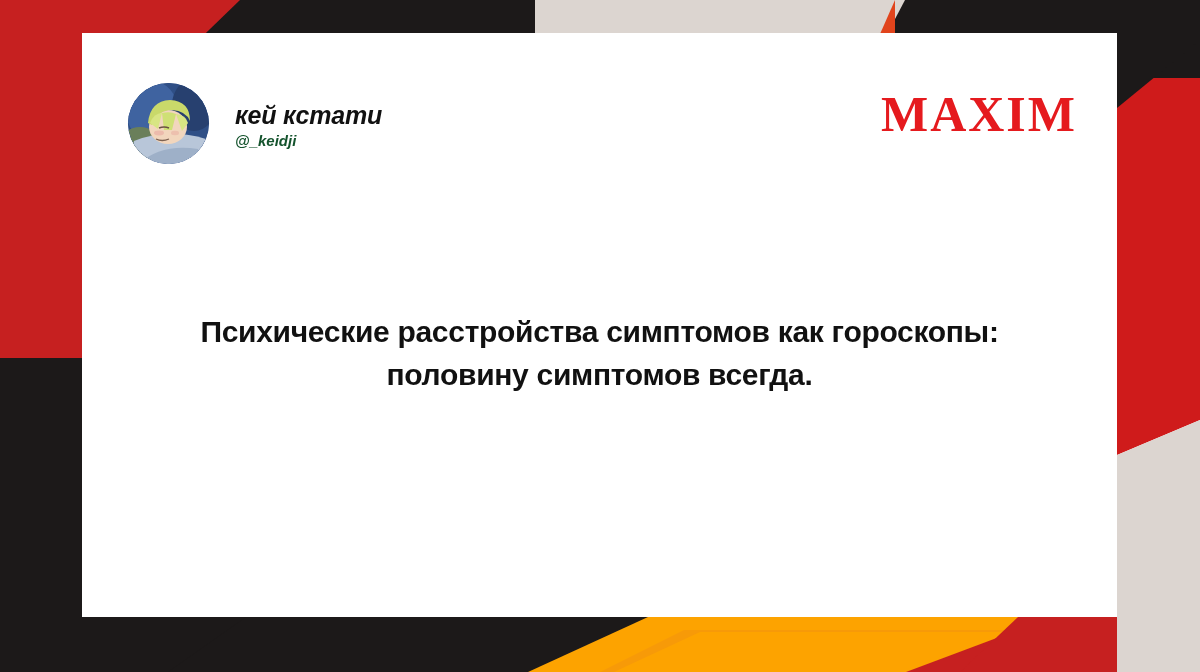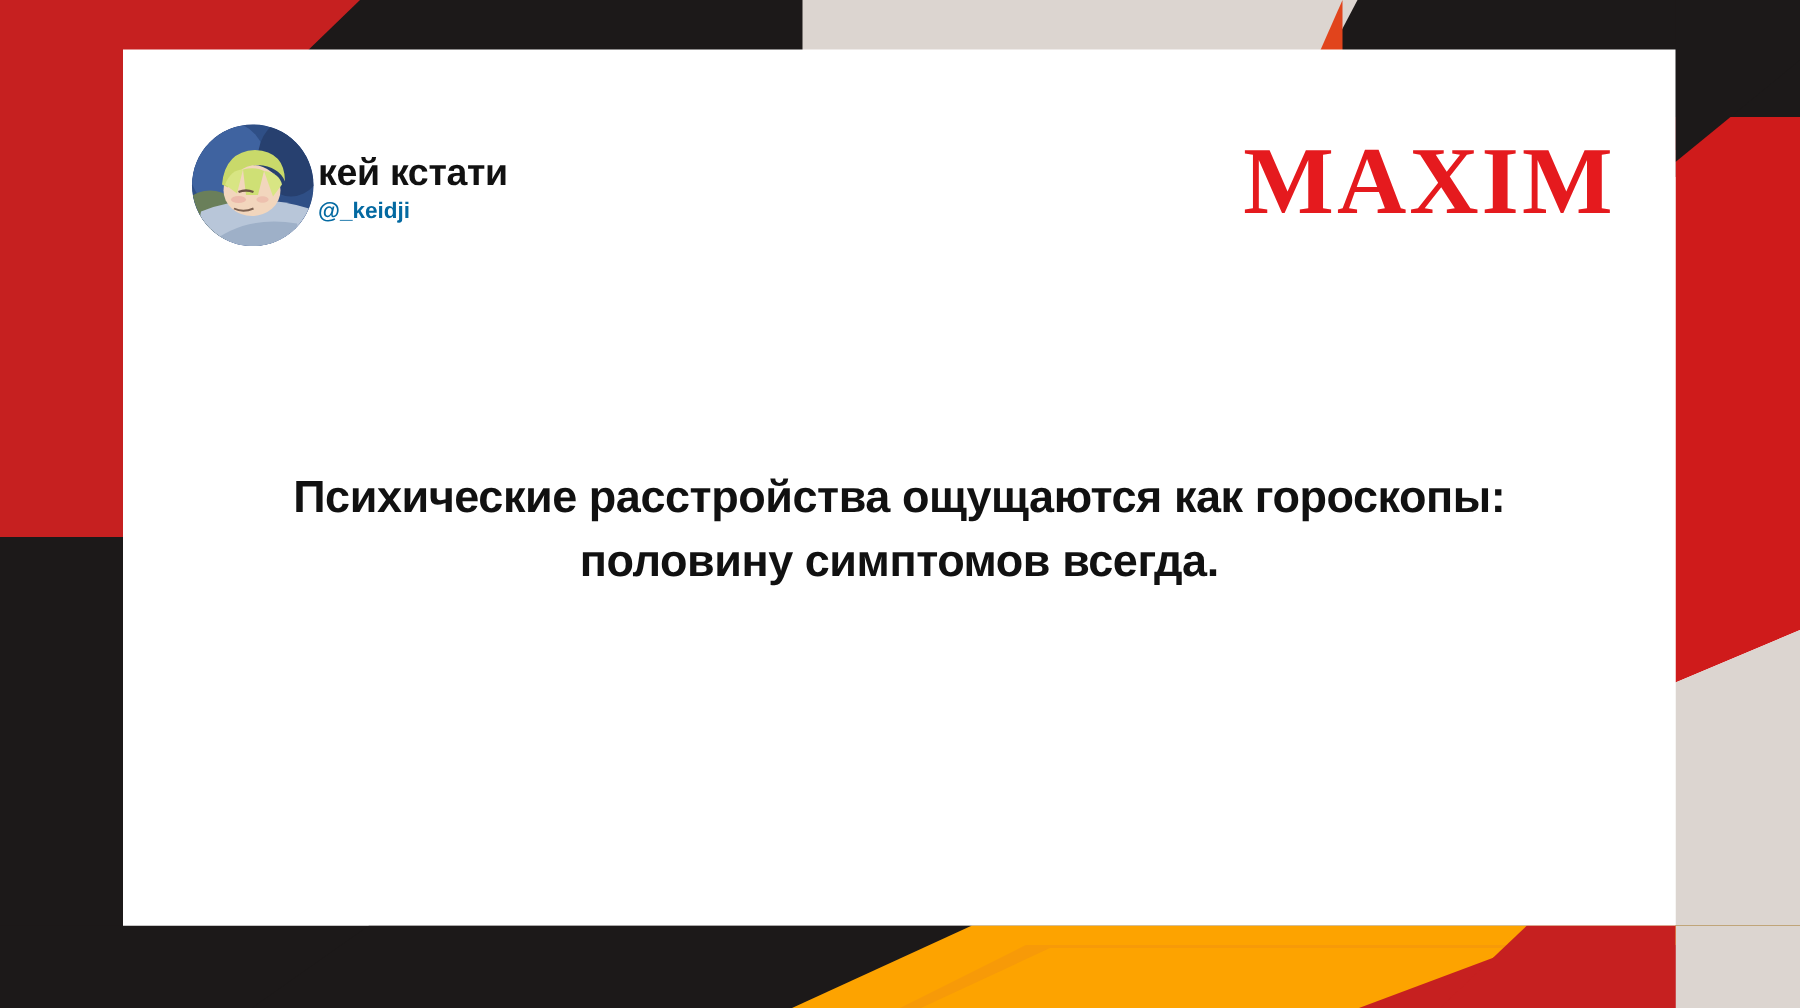--- a/index.html
+++ b/index.html
@@ -46,21 +46,22 @@
     top: 50px;
     right: 30px;
     display: flex;
     align-items: flex-start;
     justify-content: space-between;
   }
 
   .author {
     display: flex;
     align-items: center;
-    gap: 3px;
+    gap: 26px;
+    font-style: italic;
   }
 
   .avatar {
     width: 81px;
     height: 81px;
     border-radius: 50%;
     overflow: hidden;
     flex: 0 0 auto;
     background: #2f4f86;
     position: relative;
@@ -76,27 +77,27 @@
   .author-name {
     font-size: 25px;
     font-weight: bold;
     color: #111111;
     line-height: 1.1;
     letter-spacing: -0.2px;
   }
   .author-handle {
     font-size: 15px;
     font-weight: bold;
-    color: #0369a1;
+    color: #14532d;
     line-height: 1.1;
   }
 
   .brand-logo {
     font-family: "Liberation Serif", serif;
-    font-size: 64px;
+    font-size: 50px;
     font-weight: bold;
     color: #e51a1e;
     letter-spacing: 2px;
     line-height: 1;
     padding-top: 6px;
     padding-right: 10px;
     white-space: nowrap;
   }
 
   
@@ -196,18 +197,18 @@
         <div class="author-text">
           <div class="author-name">кей кстати</div>
           <div class="author-handle">@_keidji</div>
         </div>
       </div>
 
       <div class="brand-logo">MAXIM</div>
     </div>
 
     <div class="quote">
-      <div class="quote-line">Психические расстройства ощущаются как гороскопы:</div>
+      <div class="quote-line">Психические расстройства симптомов как гороскопы:</div>
       <div class="quote-line">половину симптомов всегда.</div>
     </div>
 
   </div>
 </div>
 
 </body></html>

